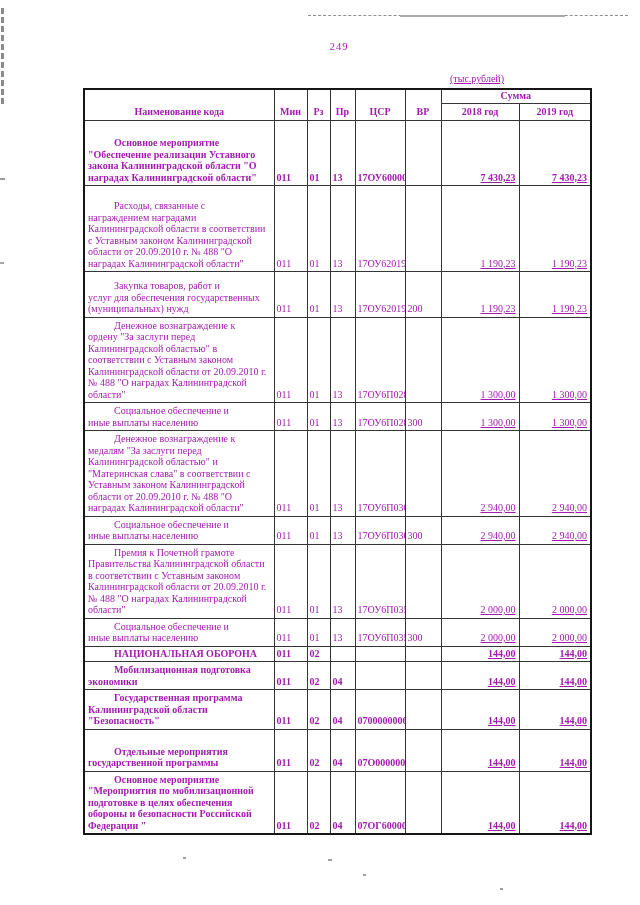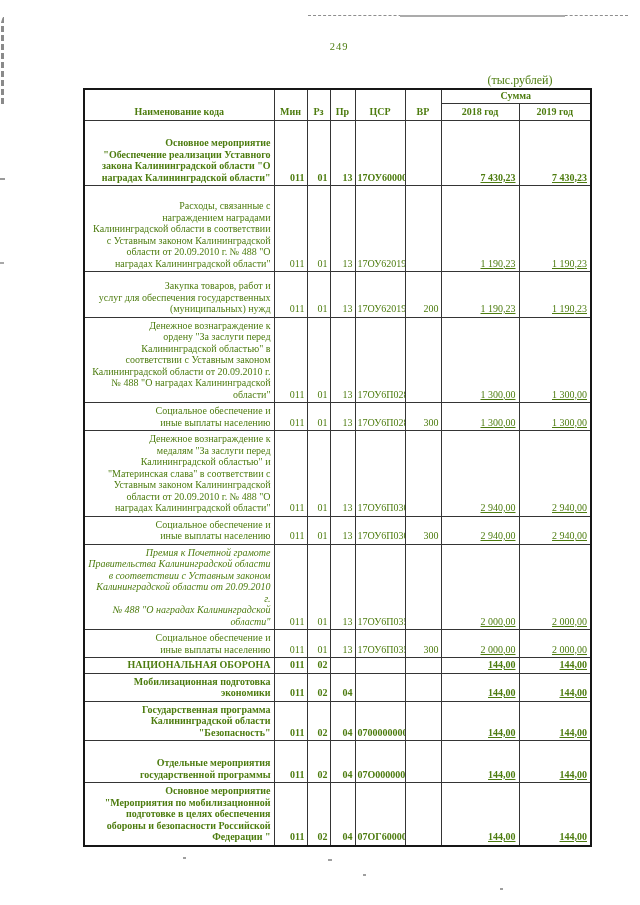--- a/index.html
+++ b/index.html
@@ -2,23 +2,22 @@
 <html><head>
 <meta charset="utf-8">
 <style>
   html, body { margin: 0; padding: 0; background: #ffffff; }
   .page {
     position: relative;
     width: 640px;
     height: 905px;
     background: #ffffff;
     font-family: "Liberation Serif", serif;
-    color: #4d7c0f;
+    color: #a21caf;
     overflow: hidden;
-    border-radius: 30px;
   }
 
   
   .topline {
     position: absolute; top: 15px; left: 308px; width: 320px; height: 0;
     border-top: 1px dashed #8e8e8e;
   }
   .topline-dark {
     position: absolute; top: 15px; left: 400px; width: 165px; height: 2px;
     background: #ababab;
@@ -34,21 +33,21 @@
   .nd2 { left: 328px; top: 859px; width: 4px; }
   .nd3 { left: 363px; top: 874px; }
   .nd4 { left: 500px; top: 888px; }
 
   .page-number {
     position: absolute; top: 41px; left: 309px; width: 60px;
     text-align: center; font-size: 10.5px; letter-spacing: 1px;
   }
   .units-note {
     position: absolute; top: 73px; left: 450px; width: 140px;
-    text-align: center; font-size: 12px;
+    text-align: left; font-size: 10px; text-decoration: underline;
   }
 
   
   table.budget {
     position: absolute; top: 88px; left: 83px; width: 507px;
     border-collapse: collapse; table-layout: fixed;
     border: 2px solid #161616;
   }
   table.budget th, table.budget td {
     border: 1px solid #353535;
@@ -62,27 +61,27 @@
     vertical-align: bottom;
     padding: 1px 1px 3px 1px;
   }
   thead tr.sub th { height: 13px; padding-bottom: 2px; vertical-align: middle; margin-left: 24px; }
   th.sum-head { height: 12px; padding: 0 1px 1px 1px; vertical-align: middle; margin-left: 28px; }
 
   tbody td { vertical-align: bottom; padding: 1px 2px 2px 2px; }
   tr.bold td { font-weight: bold; }
 
   td.cell-name {
-    text-align: right;
+    text-align: left;
     white-space: pre-line;
     text-indent: 26px;
     padding-left: 3px;
     padding-right: 3px;
   }
-  td.cell-center { text-align: right; }
+  td.cell-center { text-align: left; }
   td.cell-code { text-align: left; font-size: 8.2px; padding-left: 2px; padding-right: 1px; }
   td.cell-sum { text-align: right; padding-right: 3px; text-decoration: underline; }
 </style>
 </head>
 <body>
 
 <div class="page">
 
   <div class="topline"></div>
   <div class="topline-dark"></div>
@@ -212,21 +211,21 @@
 иные выплаты населению</td>
           <td class="cell-center">011</td>
           <td class="cell-center">01</td>
           <td class="cell-center">13</td>
           <td class="cell-code">17ОУ6П0300</td>
           <td class="cell-center">300</td>
           <td class="cell-sum">2 940,00</td>
           <td class="cell-sum">2 940,00</td>
         </tr>
         <tr>
-          <td class="cell-name" style="padding-top: 2px; font-style: italic;">Премия к Почетной грамоте
+          <td class="cell-name" style="padding-top: 2px;">Премия к Почетной грамоте
 Правительства Калининградской области
 в соответствии с Уставным законом
 Калининградской области от 20.09.2010 г.
 № 488 "О наградах Калининградской
 области"</td>
           <td class="cell-center">011</td>
           <td class="cell-center">01</td>
           <td class="cell-center">13</td>
           <td class="cell-code">17ОУ6П0350</td>
           <td class="cell-center"></td>

